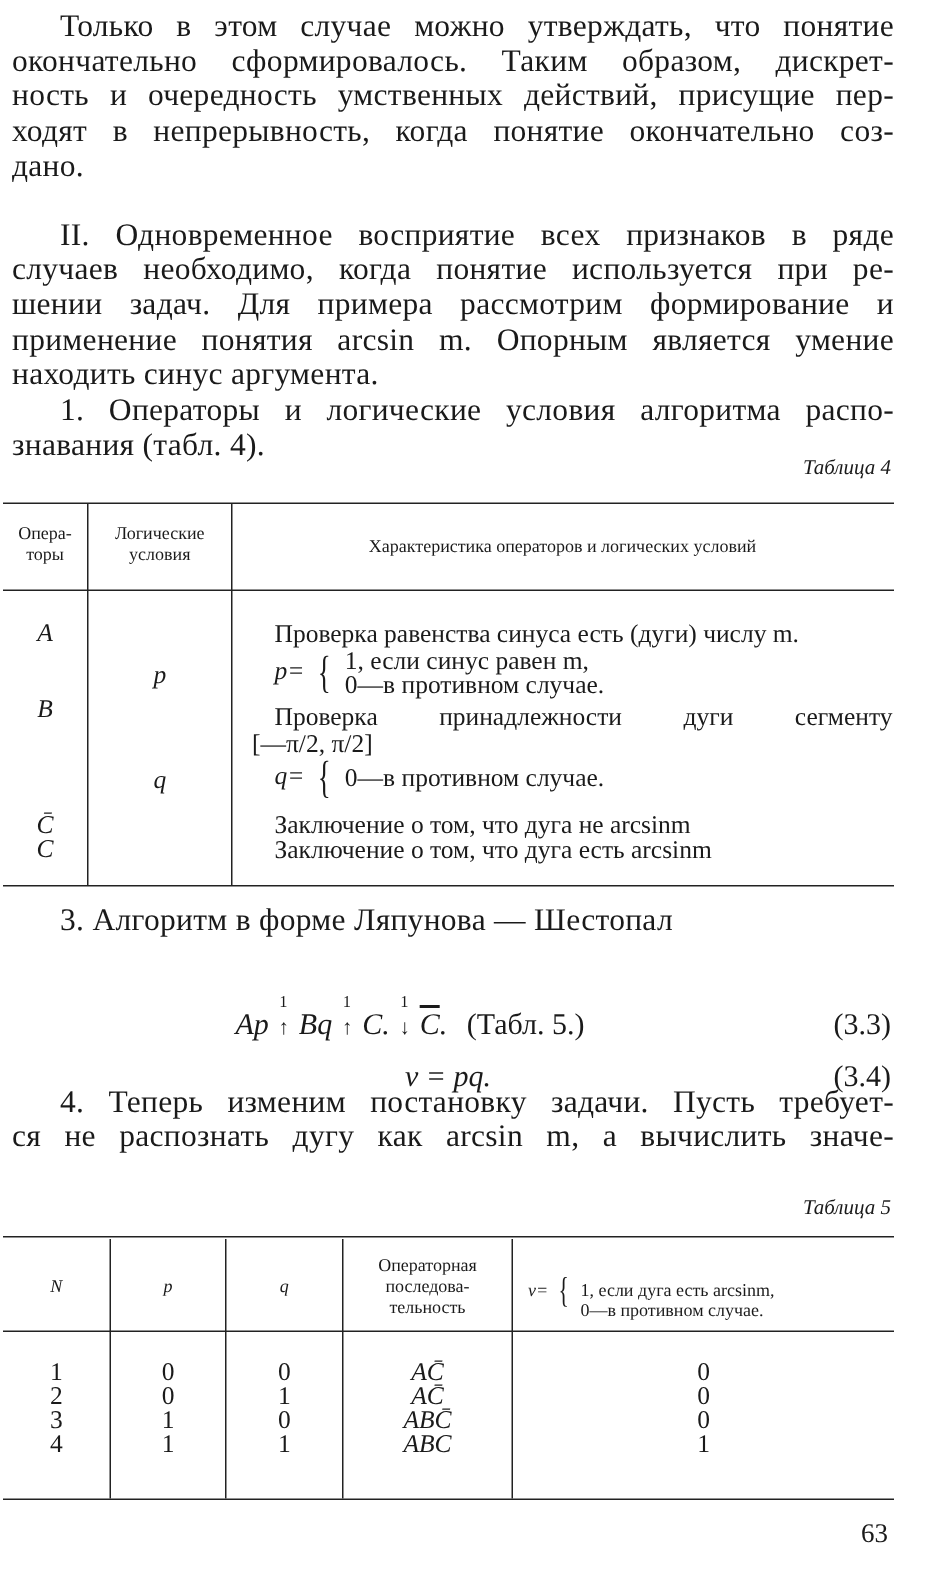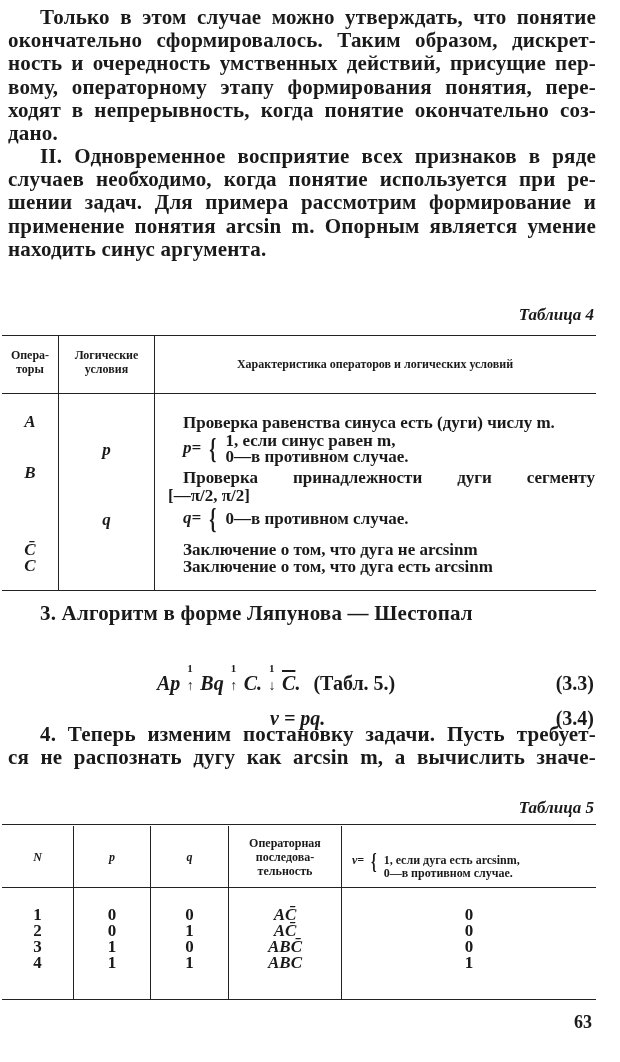--- a/index.html
+++ b/index.html
@@ -2,32 +2,32 @@
 <html><head>
 <meta charset="utf-8">
 <style>
   html, body { margin: 0; padding: 0; }
   body {
     width: 620px; height: 1062px; overflow: hidden;
     background: #ffffff; color: #1a1a1a;
     font-family: "Liberation Serif", "DejaVu Serif", serif;
     position: relative;
   }
-  .page { position: absolute; left: 0; top: 0; width: 620px; height: 1062px; font-weight: bold; }
+  .page { position: absolute; left: 0; top: 0; width: 620px; height: 1062px; }
   .para {
     position: absolute; left: 8px; width: 588px;
     font-size: 21px; line-height: 23.2px;
     text-align: justify; letter-spacing: 0.2px;
   }
   .para .ln { display: block; white-space: nowrap; text-align: justify; text-align-last: justify; }
   .para .ln.last { text-align-last: left; }
   .indent { padding-left: 32px; }
   .it { font-style: italic; }
   .table-caption {
-    position: absolute; right: 26px; font-style: italic; font-size: 17px;
+    position: absolute; right: 26px; font-style: italic; font-size: 14px;
   }
   .rule { position: absolute; left: 2px; width: 594px; height: 0; border-top: 1.6px solid #222; }
   .vline { position: absolute; width: 0; border-left: 1.4px solid #222; }
   .cell { position: absolute; text-align: center; }
   .small { font-size: 12px; line-height: 14px; }
   .t4 { font-size: 17px; line-height: 19px; }
   .brace { display: inline-block; vertical-align: middle; font-size: 30px; line-height: 30px; transform: scaleX(0.6); margin: 0 2px; }
   .brace-stack { display: inline-block; vertical-align: middle; line-height: 16px; }
   .ovl { text-decoration: overline; }
   .pagenum { position: absolute; right: 28px; top: 1012px; font-size: 18px; }
@@ -37,33 +37,36 @@
 </style>
 </head>
 <body>
 
 <div class="page">
 
   <div class="para" style="top:6px;">
     <span class="ln indent">Только в этом случае можно утверждать, что понятие</span>
     <span class="ln">окончательно сформировалось. Таким образом, дискрет-</span>
     <span class="ln">ность и очередность умственных действий, присущие пер-</span>
-    <span class="ln">вому, операторному этапу формирования понятия, пере-</span>
     <span class="ln">ходят в непрерывность, когда понятие окончательно соз-</span>
     <span class="ln last">дано.</span>
   </div>
 
   <div class="para" style="top:145px;">
     <span class="ln indent">II. Одновременное восприятие всех признаков в ряде</span>
     <span class="ln">случаев необходимо, когда понятие используется при ре-</span>
     <span class="ln">шении задач. Для примера рассмотрим формирование и</span>
     <span class="ln">применение понятия arcsin m. Опорным является умение</span>
     <span class="ln last">находить синус аргумента.</span>
   </div>
 
+  <div class="para" style="top:262px;">
+    <span class="ln indent">1. Операторы и логические условия алгоритма распо-</span>
+    <span class="ln last">знавания (табл. 4).</span>
+  </div>
 
   <div class="table-caption" style="top:305px;">Таблица 4</div>
 
   <div>
     <div class="rule" style="top:335px;"></div>
     <div class="rule" style="top:393px;"></div>
     <div class="rule" style="top:590px;"></div>
     <div class="vline" style="left:58px; top:336px; height:254px;"></div>
     <div class="vline" style="left:154px; top:336px; height:254px;"></div>
 

